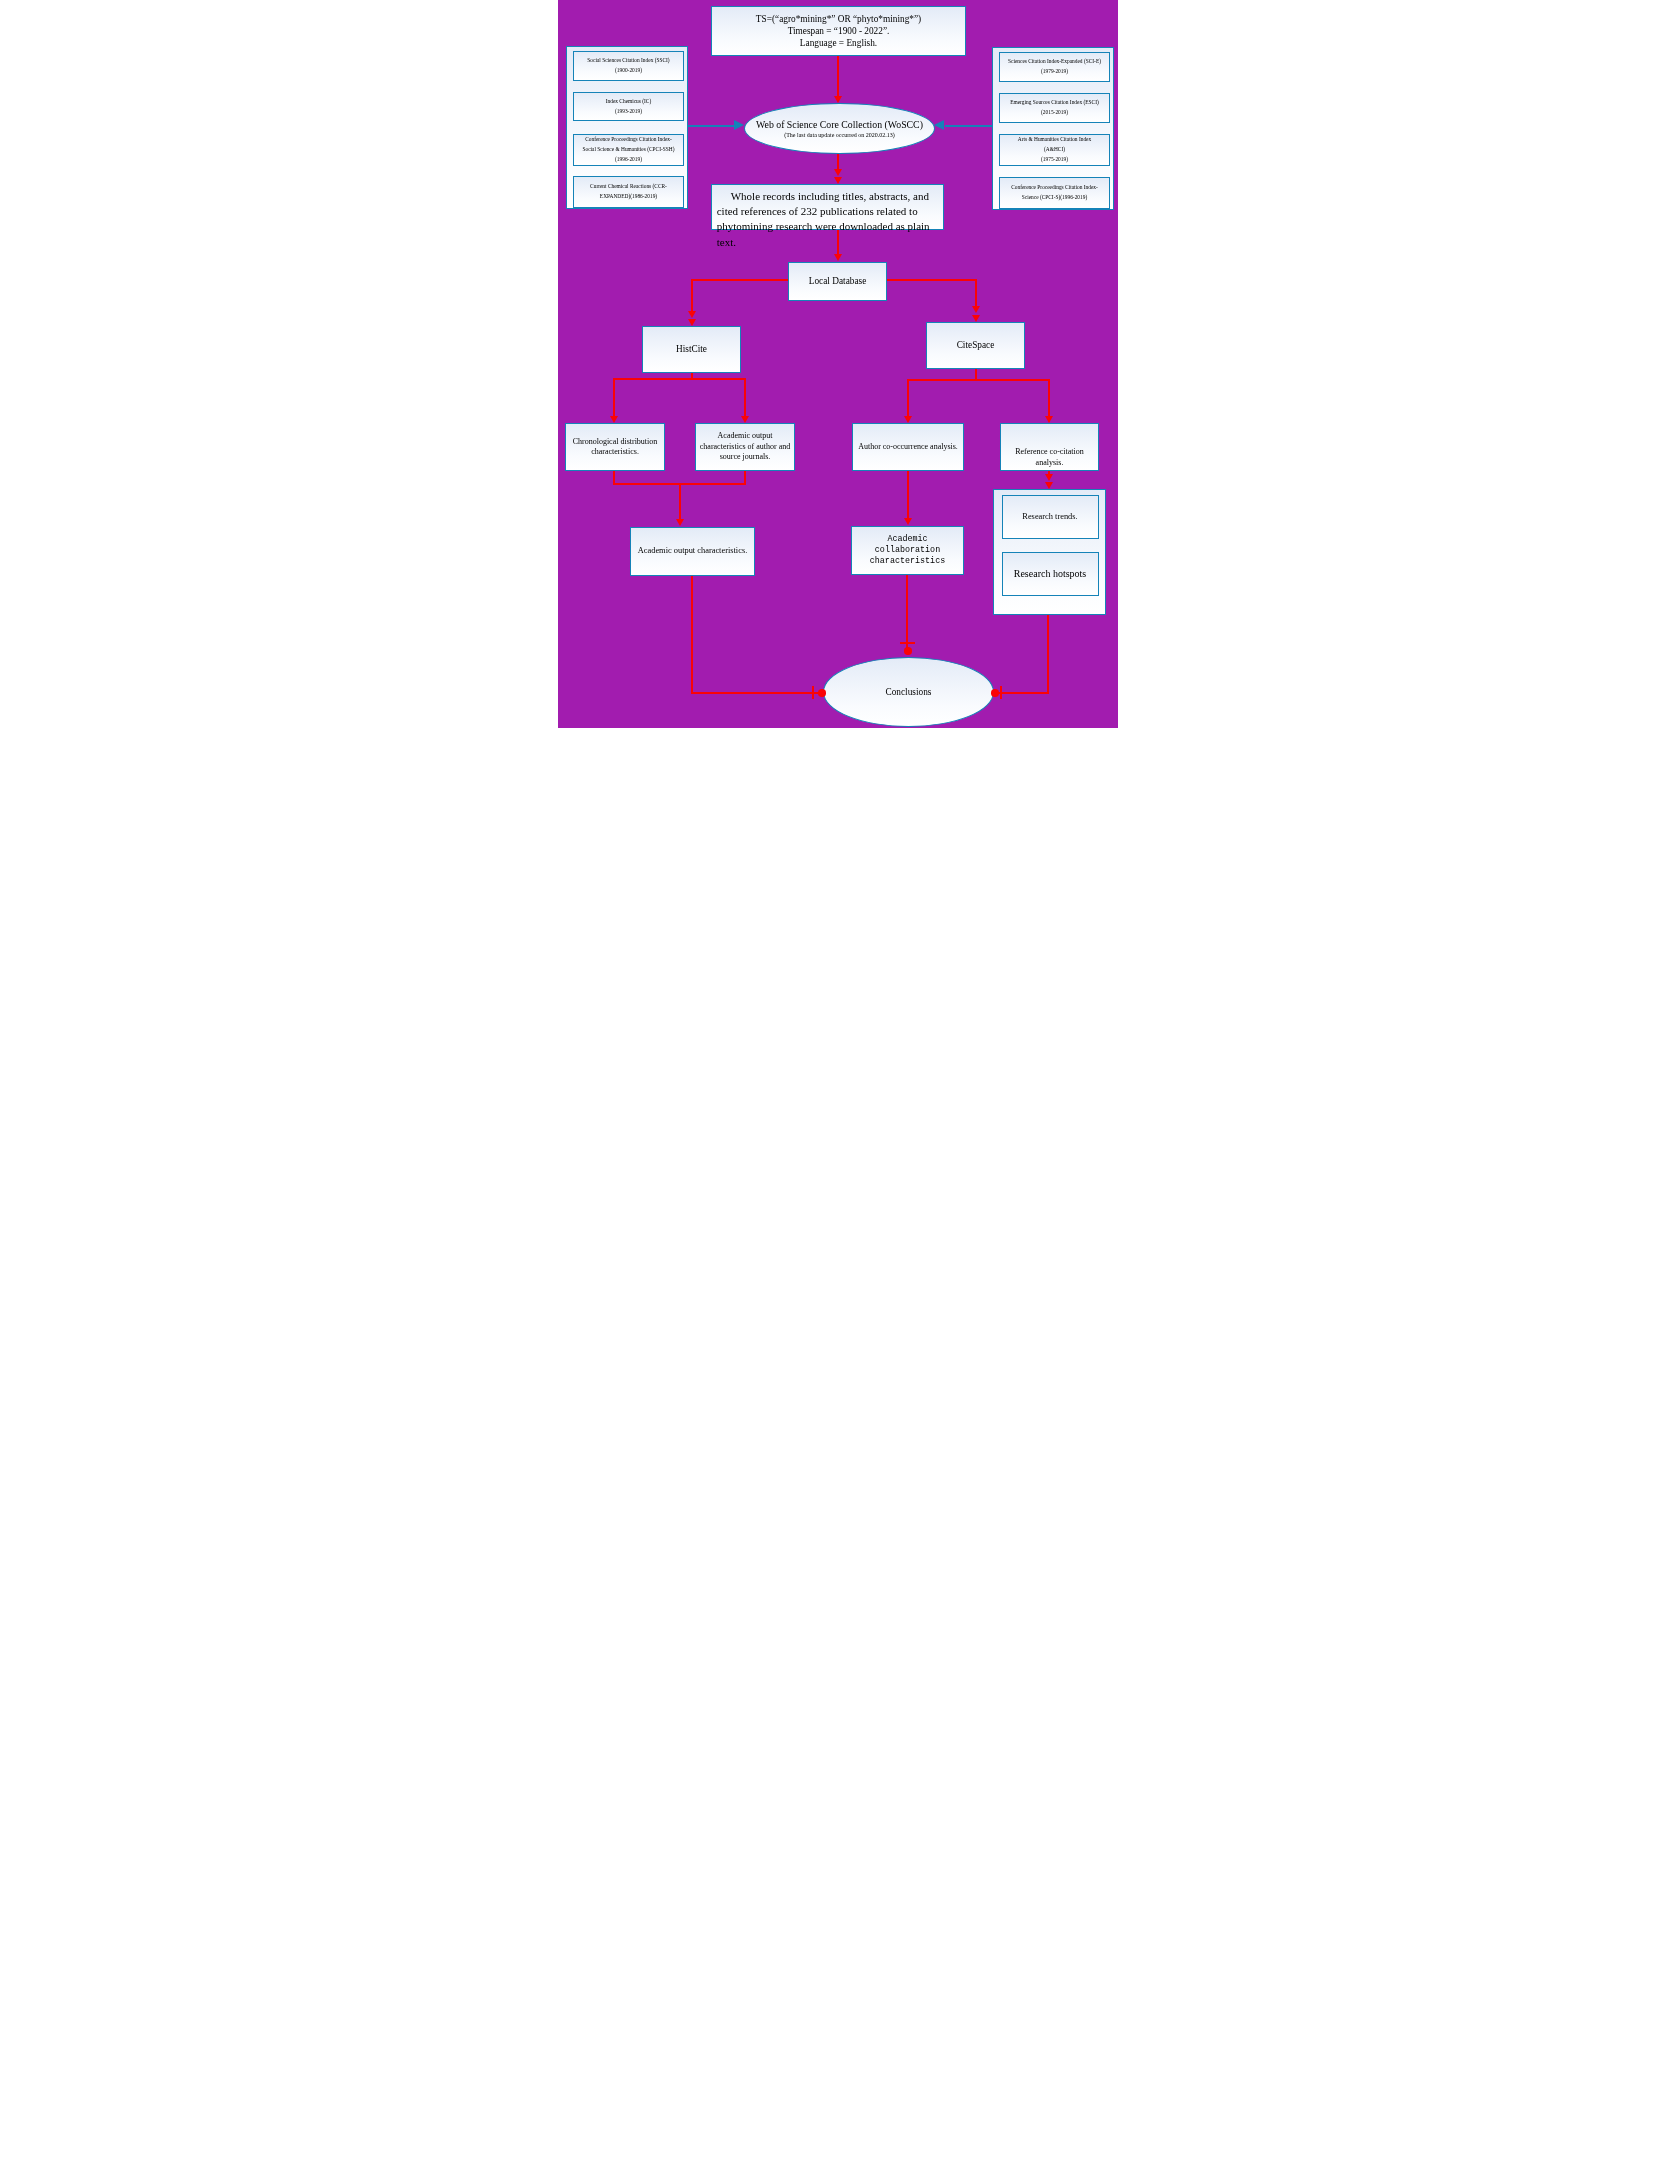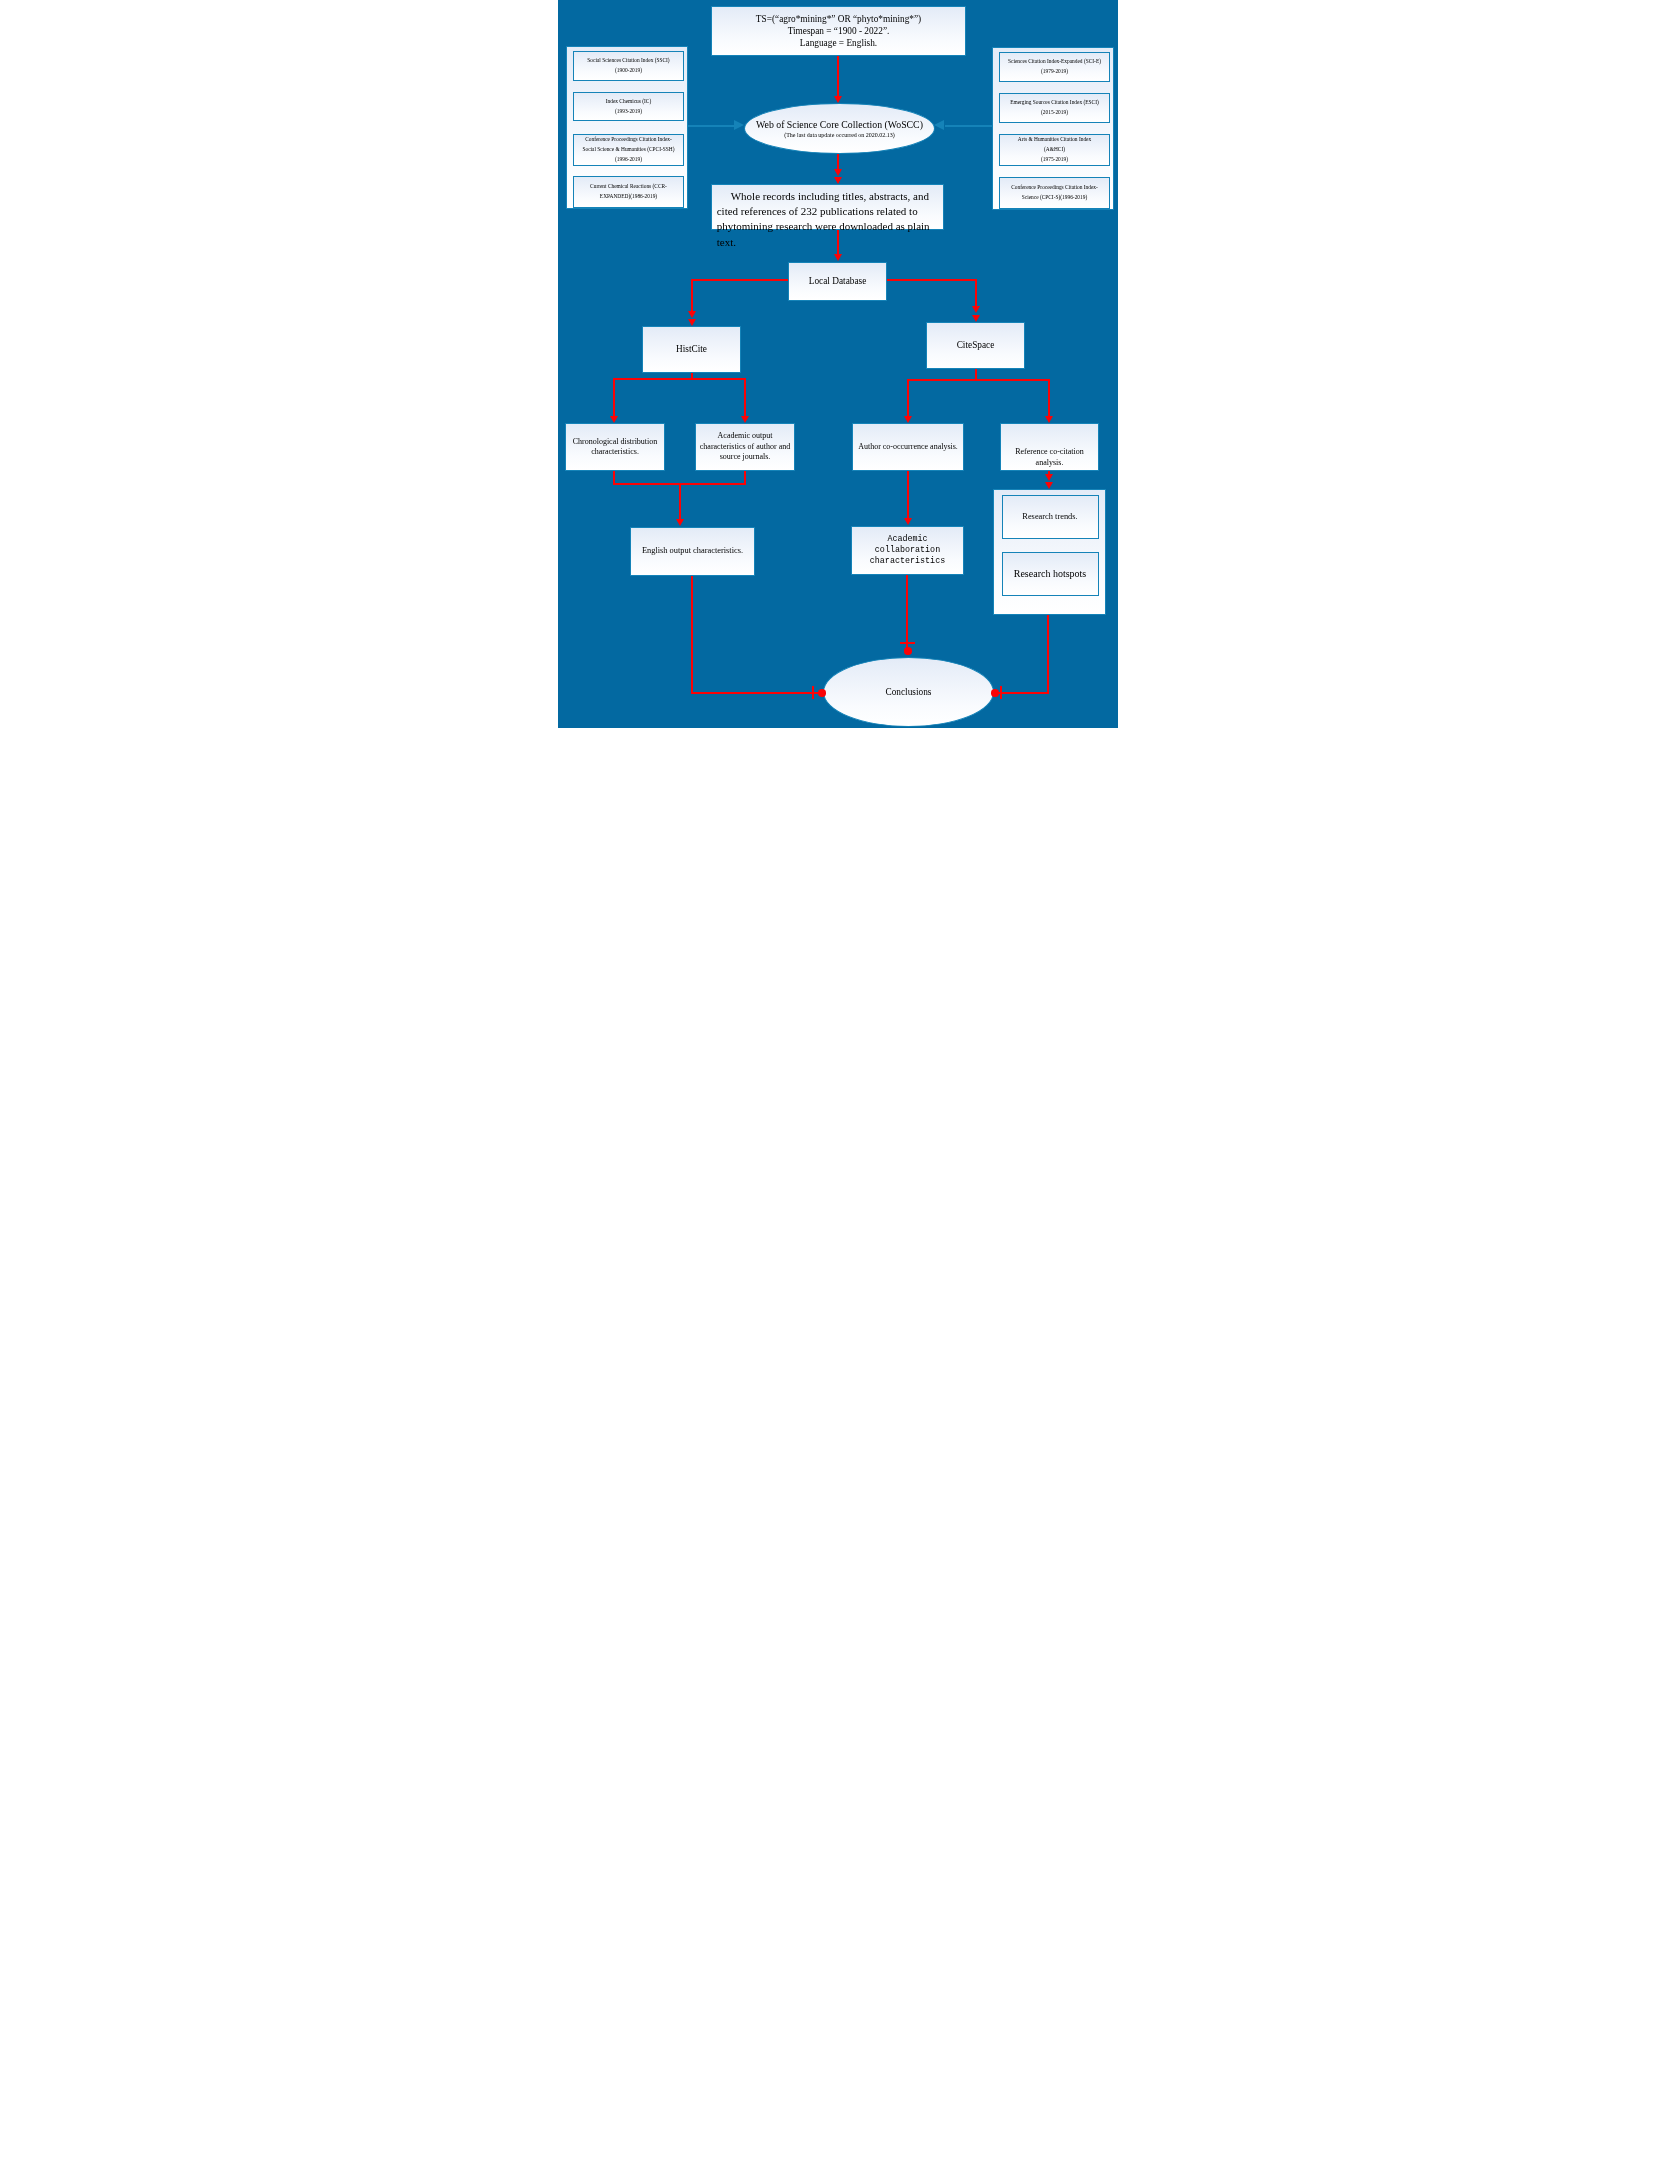--- a/index.html
+++ b/index.html
@@ -3,21 +3,21 @@
 <meta charset="utf-8">
 <style>
   :root{
     --blue:#1583b8;
     --red:#fb0306;
     --boxfill:linear-gradient(180deg,#e3ebf7 0%,#edf2fa 30%,#f9fbfe 70%,#ffffff 100%);
   }
   html,body{margin:0;padding:0;background:#ffffff;}
   .canvas{
     position:relative;width:560px;height:728px;margin:0 auto;
-    font-family:"Liberation Serif","DejaVu Serif",serif;color:#000;background:#0369a1;overflow:hidden;
+    font-family:"Liberation Serif","DejaVu Serif",serif;color:#000;background:#a21caf;overflow:hidden;
   }
   .box{position:absolute;border:1.9px solid var(--blue);background:var(--boxfill);
        display:flex;flex-direction:column;align-items:center;justify-content:center;
        text-align:center;box-sizing:border-box;line-height:1.3;}
   .panel{position:absolute;border:1.4px solid var(--blue);background:var(--boxfill);box-sizing:border-box;}
   .panel-box{position:absolute;border:1.4px solid var(--blue);background:var(--boxfill);
        display:flex;flex-direction:column;align-items:center;justify-content:center;
        text-align:right;box-sizing:border-box;font-size:5.4px;line-height:1.4;padding:0.9px;}
   .pline{margin-bottom:2.3px;}
   .pline:last-child{margin-bottom:0;}
@@ -163,21 +163,21 @@
     <div>Reference co-citation analysis.</div>
   </div>
 
   <div class="rline" style="left:55px;top:471px;width:1.9px;height:14px;"></div>
   <div class="rline" style="left:186px;top:471px;width:1.9px;height:14px;"></div>
   <div class="rline" style="left:55px;top:483px;width:132px;height:1.9px;"></div>
   <div class="rline" style="left:121px;top:483px;width:1.9px;height:37px;"></div>
   <div class="ah-down" style="left:118px;top:519px;"></div>
 
   <div class="box out" style="left:72px;top:527px;width:125px;height:49px;">
-    <div>English output characteristics.</div>
+    <div>Academic output characteristics.</div>
   </div>
 
   <div class="rline" style="left:349px;top:471px;width:1.9px;height:48px;"></div>
   <div class="ah-down" style="left:346px;top:518px;"></div>
 
   <div class="box out" style="left:293px;top:526px;width:113px;height:49px;font-family:Liberation Mono, monospace;">
     <div>Academic collaboration characteristics</div>
   </div>
 
   <div class="rline" style="left:490px;top:471px;width:1.9px;height:4.2px;"></div>

